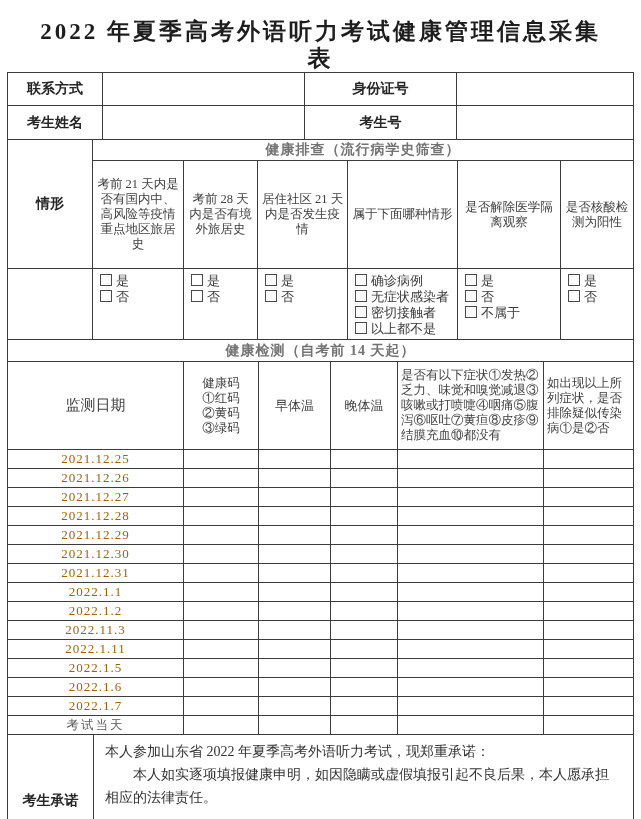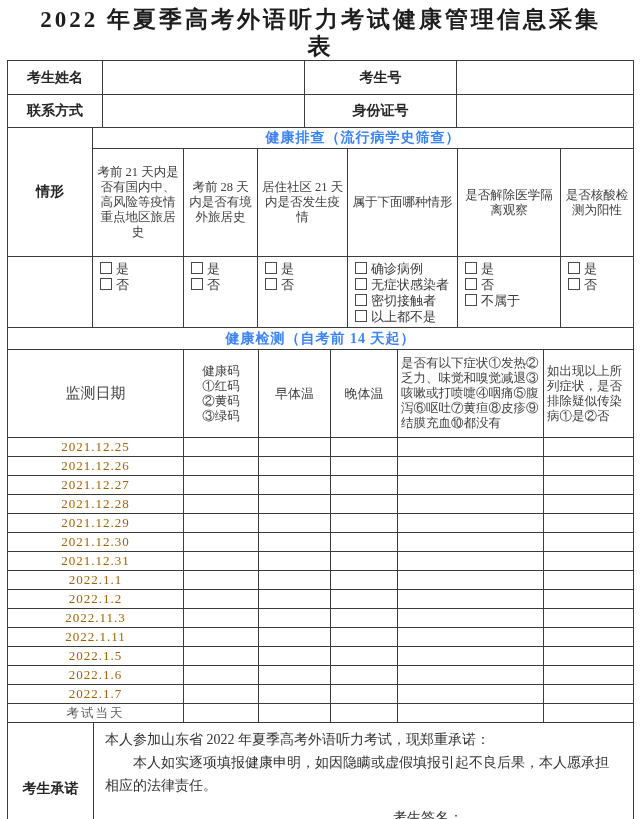--- a/index.html
+++ b/index.html
@@ -3,30 +3,30 @@
 <meta charset="utf-8">
 <style>
   html,body { margin:0; padding:0; background:#ffffff; }
   .page {
     position:relative; width:641px; height:819px; background:#fff;
     font-family:"Liberation Serif","DejaVu Serif",serif; color:#333;
     overflow:hidden;
   }
   .title {
     text-align:center; font-weight:bold; color:#1d1d1d;
-    font-size:23px; line-height:27px; padding-top:6px; letter-spacing:3px;
+    font-size:23px; line-height:27px; padding-top:6px; letter-spacing:3px;margin-top:12px;
   }
   table {
     border-collapse:collapse; table-layout:fixed;
     margin-left:7px; width:626px; background:#fff;
   }
   .t2,.t3,.t4 { margin-top:-1px; }
   td,th { border:1px solid #3c3c3c; padding:0; font-weight:normal; vertical-align:middle; }
   .lbl  { font-weight:bold; font-size:14px; text-align:center; color:#262626; }
-  .sect { font-weight:bold; font-size:14px; text-align:center; color:#3b82f6; letter-spacing:1px; }
+  .sect { font-weight:bold; font-size:14px; text-align:center; color:#737373; letter-spacing:1px; }
   .hdr  { font-size:12.5px; line-height:15px; text-align:center; color:#3f3f3f; padding:2px 3px; }
   .hdrL { text-align:left; }
   .pre  { white-space:pre-line; }
   .optcell { vertical-align:top; padding:4px 2px 2px 7px; font-size:13px; line-height:16px; color:#3a3a3a; }
   .opt { white-space:nowrap; }
   .cb {
     display:inline-block; width:10px; height:10px; border:1px solid #4a4a4a;
     margin-right:4px; vertical-align:-1px; background:#fff;
   }
   .drow { font-size:13px; text-align:center; color:#a16207; letter-spacing:1px; height:18px; }
@@ -48,30 +48,30 @@
   </div>
 
   <table class="t1">
     <colgroup>
         <col style="width:95px">
         <col style="width:202px">
         <col style="width:152px">
         <col style="width:177px">
       </colgroup>
     <tbody>
-        <tr style="height:34px">
+        <tr style="height:33px">
+      <td class="lbl">联系方式</td>
+      <td class="blank"></td>
+      <td class="lbl">身份证号</td>
+      <td class="blank"></td>
+    </tr>
+    <tr style="height:34px">
       <td class="lbl">考生姓名</td>
       <td class="blank"></td>
       <td class="lbl">考生号</td>
-      <td class="blank"></td>
-    </tr>
-    <tr style="height:33px">
-      <td class="lbl">联系方式</td>
-      <td class="blank"></td>
-      <td class="lbl">身份证号</td>
       <td class="blank"></td>
     </tr>
   </tbody>
     </table>
 
   <table class="t2">
     <colgroup>
         <col style="width:85px">
         <col style="width:91px">
         <col style="width:74px">

